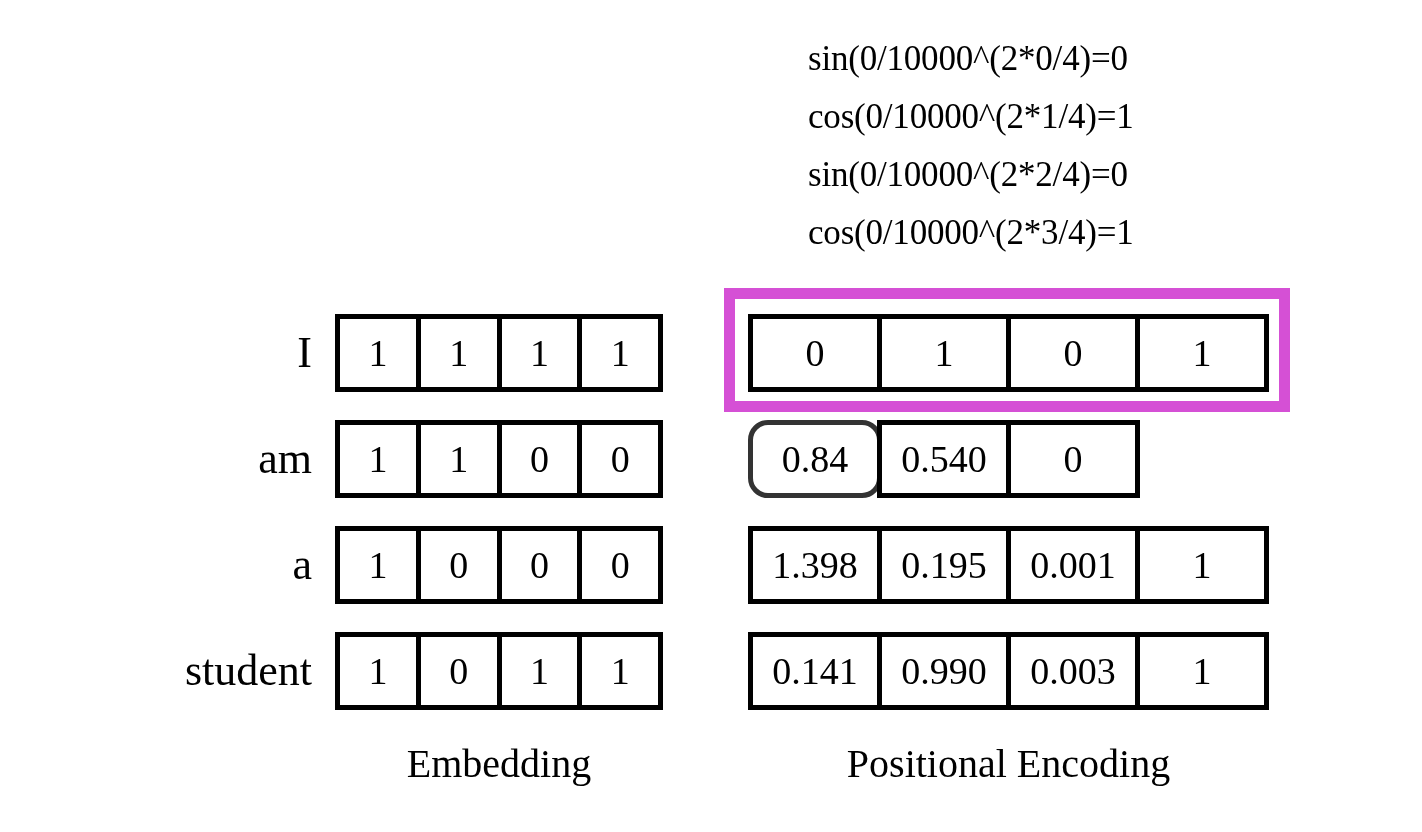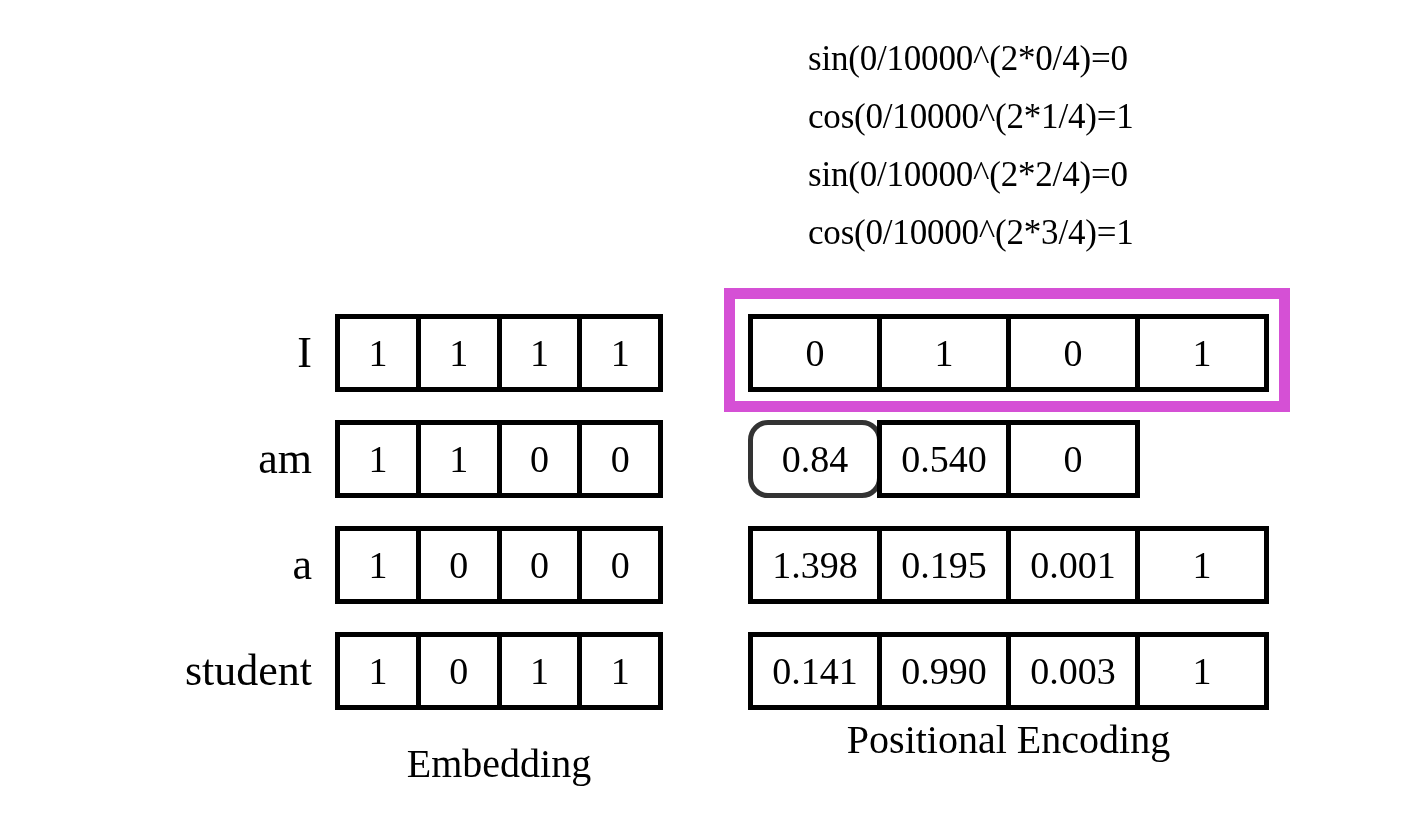--- a/index.html
+++ b/index.html
@@ -110,21 +110,21 @@
   
   .caption {
     position: absolute;
     font-size: 40px;
     line-height: 1;
     text-align: center;
     color: #000000;
     white-space: nowrap;
   }
   #caption-embedding { left: 335px; top: 744px; width: 328px; }
-  #caption-pe        { left: 748px; top: 720px; width: 521px; }
+  #caption-pe        { left: 748px; top: 744px; width: 521px; }
 </style>
 </head>
 <body>
 
 <div id="canvas">
 
   <div class="formula-block">
     <div class="formula-line">sin(0/10000^(2*0/4)=0</div>
     <div class="formula-line">cos(0/10000^(2*1/4)=1</div>
     <div class="formula-line">sin(0/10000^(2*2/4)=0</div>

